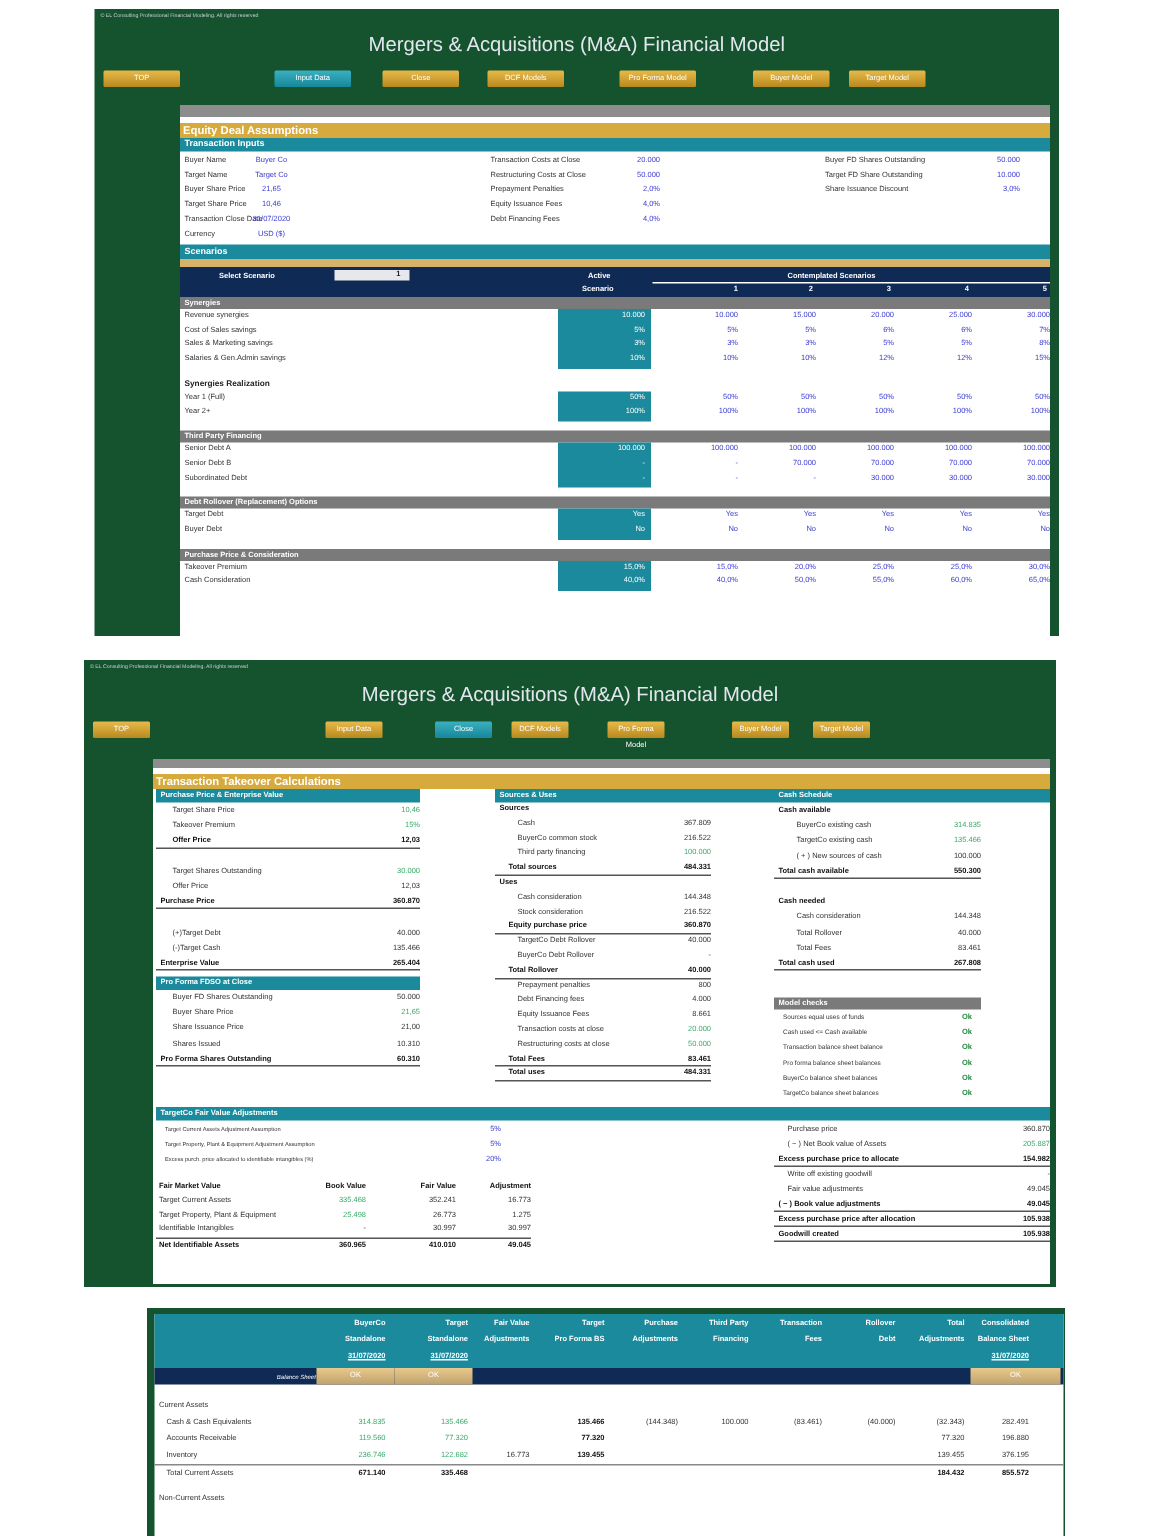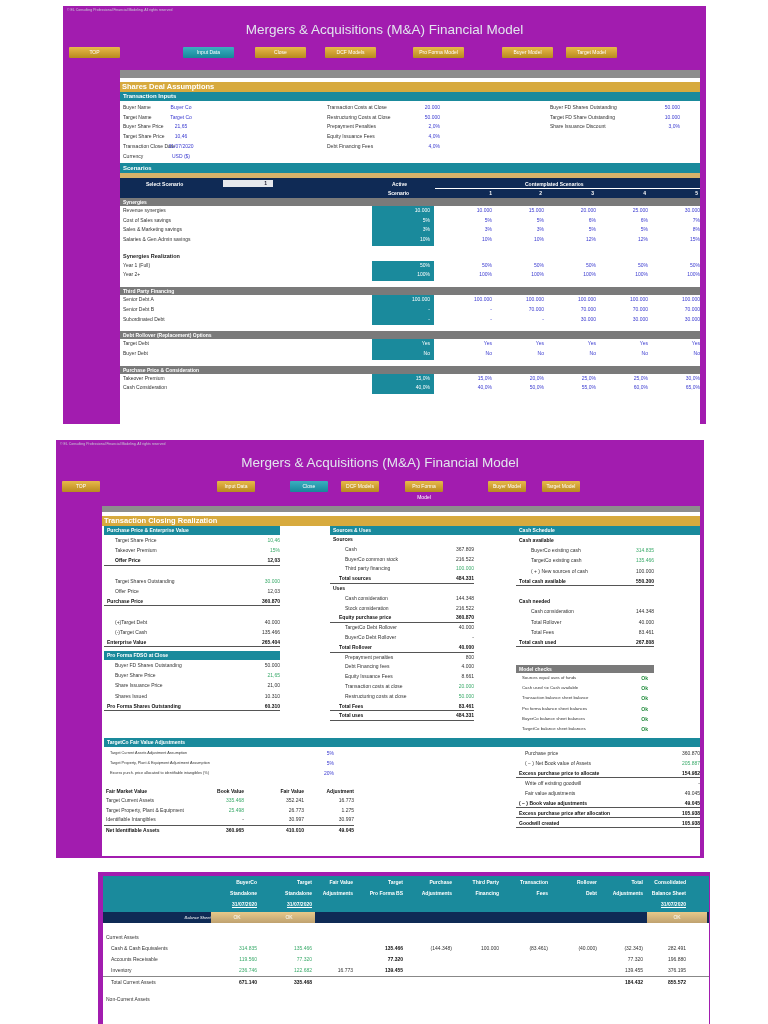--- a/index.html
+++ b/index.html
@@ -1,17 +1,17 @@
 <!DOCTYPE html>
 <html><head>
 <meta charset="utf-8">
 <style>
 *{box-sizing:border-box;margin:0;padding:0}
 body{width:768px;height:1024px;background:#fff;font-family:"Liberation Sans",sans-serif;position:relative;overflow:hidden;color:#222}
-.panel{position:absolute;background:#a21caf}
+.panel{position:absolute;background:#14532d}
 .copy{position:absolute;left:4px;top:2px;font-size:3.5px;color:#c8ccd4;white-space:nowrap}
 .title{position:absolute;left:0;right:0;text-align:center;font-size:13.5px;color:#e2e6ee}
 .nav{position:absolute;height:11px;font-size:5px;line-height:11px;text-align:center;color:#fff;border-radius:1px;background:linear-gradient(#e8b94a,#b88a1e)}
 .nav.active{background:linear-gradient(#3ab0c0,#17879a)}
 .sheet{position:absolute;background:#fff}
 .gold{background:#d7aa3e;color:#fff;font-weight:bold;font-size:7.5px;padding-left:2px;height:10px;line-height:10px}
 .teal{background:#1a8a9c;color:#fff;font-weight:bold;font-size:6px;padding-left:3px;height:9px;line-height:9px}
 .gray{background:#7a7a7a;color:#fff;font-weight:bold;font-size:5px;padding-left:3px;height:8px;line-height:8px}
 .row{position:relative;height:9.7px;font-size:5px;line-height:9.7px;white-space:nowrap}
 .row span{position:absolute}
@@ -36,21 +36,21 @@
       <div class="nav active" style="left:120px;top:41px;width:51px;">Input Data</div>
       <div class="nav" style="left:192px;top:41px;width:51px;">Close</div>
       <div class="nav" style="left:262px;top:41px;width:51px;">DCF Models</div>
       <div class="nav" style="left:350px;top:41px;width:51px;">Pro Forma Model</div>
       <div class="nav" style="left:439px;top:41px;width:51px;">Buyer Model</div>
       <div class="nav" style="left:503px;top:41px;width:51px;">Target Model</div>
     </div>
 
   <div class="sheet" style="left:57px;top:64px;width:580px;height:354px;">
     <div style="height:8px;background:#8d8d8d"></div>
-    <div class="gold" style="margin-top:4px">Shares Deal Assumptions</div>
+    <div class="gold" style="margin-top:4px">Equity Deal Assumptions</div>
     <div class="teal">Transaction Inputs</div>
     <div id="inputs" style="position:relative;height:62px;">
         <span class="lbl" style="position:absolute;left:3px;top:3px;font-size:5px">Buyer Name</span>
         <span class="blue" style="position:absolute;left:36px;width:50px;text-align:center;top:3px;font-size:5px">Buyer Co</span>
         <span class="lbl" style="position:absolute;left:3px;top:12.7px;font-size:5px">Target Name</span>
         <span class="blue" style="position:absolute;left:36px;width:50px;text-align:center;top:12.7px;font-size:5px">Target Co</span>
         <span class="lbl" style="position:absolute;left:3px;top:22.4px;font-size:5px">Buyer Share Price</span>
         <span class="blue" style="position:absolute;left:36px;width:50px;text-align:center;top:22.4px;font-size:5px">21,65</span>
         <span class="lbl" style="position:absolute;left:3px;top:32.099999999999994px;font-size:5px">Target Share Price</span>
         <span class="blue" style="position:absolute;left:36px;width:50px;text-align:center;top:32.099999999999994px;font-size:5px">10,46</span>
@@ -242,21 +242,21 @@
       <div class="nav" style="left:161px;top:41px;width:38px;">Input Data</div>
       <div class="nav active" style="left:234px;top:41px;width:38px;">Close</div>
       <div class="nav" style="left:285px;top:41px;width:38px;">DCF Models</div>
       <div class="nav" style="left:349px;top:41px;width:38px;">Pro Forma Model</div>
       <div class="nav" style="left:432px;top:41px;width:38px;">Buyer Model</div>
       <div class="nav" style="left:486px;top:41px;width:38px;">Target Model</div>
     </div>
 
   <div class="sheet" style="left:46px;top:66px;width:598px;height:350px;">
     <div style="height:6px;background:#8d8d8d"></div>
-    <div class="gold" style="margin-top:4px">Transaction Closing Realization</div>
+    <div class="gold" style="margin-top:4px">Transaction Takeover Calculations</div>
 
     <div style="position:absolute;left:2px;top:20px;width:176px">
       <div class="teal" style="font-size:5px">Purchase Price &amp; Enterprise Value</div>
       <div id="ppev">
           <div class="row" style="height:10.2px;line-height:10.2px;width:176px">
             <span class="lbl" style="left:11px">Target Share Price</span>
             <span class="green" style=" right:0px;text-align:right">10,46</span>
           </div>
           <div class="row" style="height:10.2px;line-height:10.2px;width:176px">
             <span class="lbl" style="left:11px">Takeover Premium</span>

